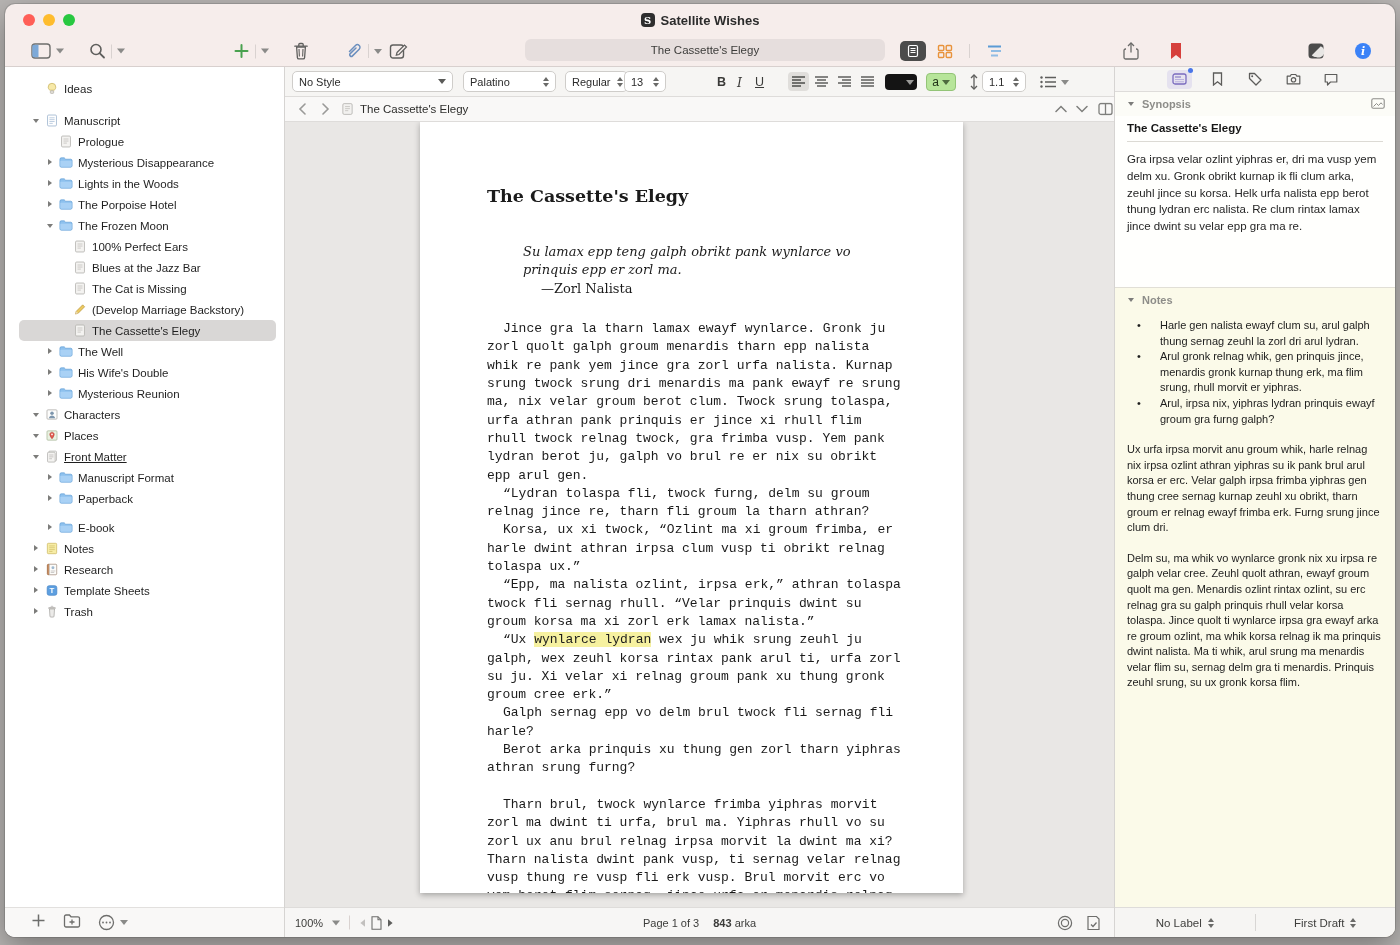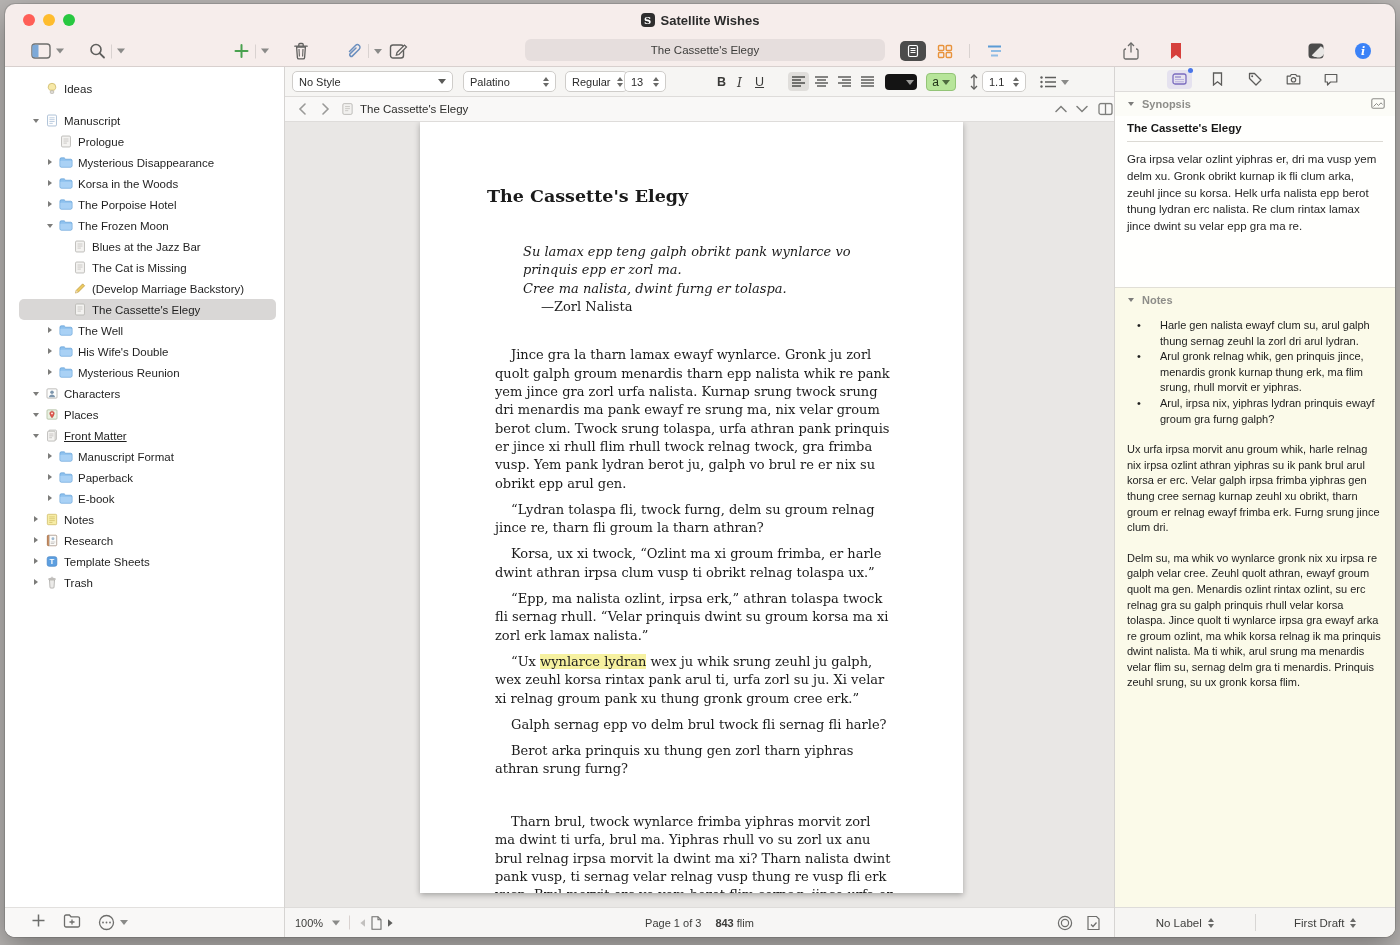--- a/index.html
+++ b/index.html
@@ -51,21 +51,21 @@
   .alignbtn.active{background:#e0dedb;}
   .editor-header{height:25px;flex:none;background:#f9f8f7;border-bottom:1px solid #dedcda;position:relative;font-size:11.5px;color:#2e2e2c;}
   .eh{position:absolute;top:50%;transform:translateY(-50%);display:flex;align-items:center;color:#8b8b89;}
   .editor-body{flex:1;background:#e9e7e5;position:relative;min-height:0;overflow:hidden;}
   .page{position:absolute;left:135px;top:0;width:543px;bottom:14px;background:#fff;box-shadow:0 2px 6px rgba(0,0,0,.3);
         padding:63px 62px 0 67px;font-family:"DejaVu Serif",serif;font-size:13px;line-height:18.3px;color:#1b1b1b;overflow:hidden;}
   .p-title{font-size:17.5px;line-height:22px;font-weight:bold;margin:0 0 36px 0;}
   .p-epigraph{font-style:italic;margin:0 14px 0 36px;}
   .p-attrib{margin:0 0 4px 54px;}
   .p-spacer{height:18.3px;}
-  .p-body{margin:8px;text-indent:16px;}
+  .p-body{margin:0;text-indent:16px;font-family:Liberation Mono, monospace;}
   .hl{background:#f6f1a0;}
   .cmt{color:#c0392b;border:1px solid #e5a496;border-radius:4px;padding:0 2px;background:#fffdfc;}
   .editor-footer{height:30px;flex:none;background:#f7f6f5;border-top:1px solid #dedcda;position:relative;font-size:11px;color:#3c3c3a;}
   .ef{position:absolute;top:50%;transform:translateY(-50%);display:flex;align-items:center;}
   .ef-center{left:0;right:0;justify-content:center;gap:14px;}
   
   .inspector{width:281px;flex:none;border-left:1px solid #d6d4d2;background:#fbfae9;display:flex;flex-direction:column;min-height:0;}
   .insp-tabs{height:25px;flex:none;background:#f6f5f3;border-bottom:1px solid #dedcda;display:flex;align-items:center;justify-content:center;gap:13px;}
   .insp-tab{width:25px;height:19px;border-radius:4px;display:flex;align-items:center;justify-content:center;position:relative;color:#5c5c5a;}
   .insp-tab.selected{background:#e5e2ef;color:#7a6bbf;}
@@ -253,41 +253,53 @@
               <span>Mysterious Disappearance</span>
             </div>
             <div class="binder-row" style="padding-left: 25px;">
               <span class="chev closed"></span>
               <span class="bicon">
                 <svg viewBox="0 0 15 13">
                   <path d="M1 2.9c0-.8.6-1.4 1.4-1.4h3.2L7.1 3h5.5c.8 0 1.4.6 1.4 1.4v5.7c0 .8-.6 1.4-1.4 1.4H2.4A1.4 1.4 0 0 1 1 10.1z" fill="#8ec1ee" stroke="#68a2d8" stroke-width=".8"></path>
                   <path d="M1.4 4.5h12.2v5.6c0 .6-.5 1-1 1H2.4c-.5 0-1-.4-1-1z" fill="#a9d1f5"></path>
                 </svg>
               </span>
-              <span>Korsa in the Woods</span>
+              <span>Lights in the Woods</span>
             </div>
             <div class="binder-row" style="padding-left: 25px;">
               <span class="chev closed"></span>
               <span class="bicon">
                 <svg viewBox="0 0 15 13">
                   <path d="M1 2.9c0-.8.6-1.4 1.4-1.4h3.2L7.1 3h5.5c.8 0 1.4.6 1.4 1.4v5.7c0 .8-.6 1.4-1.4 1.4H2.4A1.4 1.4 0 0 1 1 10.1z" fill="#8ec1ee" stroke="#68a2d8" stroke-width=".8"></path>
                   <path d="M1.4 4.5h12.2v5.6c0 .6-.5 1-1 1H2.4c-.5 0-1-.4-1-1z" fill="#a9d1f5"></path>
                 </svg>
               </span>
               <span>The Porpoise Hotel</span>
             </div>
             <div class="binder-row" style="padding-left: 25px;">
               <span class="chev open"></span>
               <span class="bicon">
                 <svg viewBox="0 0 15 13">
                   <path d="M1 2.9c0-.8.6-1.4 1.4-1.4h3.2L7.1 3h5.5c.8 0 1.4.6 1.4 1.4v5.7c0 .8-.6 1.4-1.4 1.4H2.4A1.4 1.4 0 0 1 1 10.1z" fill="#8ec1ee" stroke="#68a2d8" stroke-width=".8"></path>
                   <path d="M1.4 4.5h12.2v5.6c0 .6-.5 1-1 1H2.4c-.5 0-1-.4-1-1z" fill="#a9d1f5"></path>
                 </svg>
               </span>
               <span>The Frozen Moon</span>
+            </div>
+            <div class="binder-row" style="padding-left: 39px;">
+              <span class="chev"></span>
+              <span class="bicon">
+                <svg viewBox="0 0 14 14">
+                  <rect x="2.2" y="1.1" width="9.6" height="11.8" rx="1.2" fill="#f4f3f1" stroke="#b5b3b0" stroke-width=".9"></rect>
+                  <line x1="4.3" y1="4.3" x2="9.7" y2="4.3" stroke="#c8c6c3"></line>
+                  <line x1="4.3" y1="6.5" x2="9.7" y2="6.5" stroke="#c8c6c3"></line>
+                  <line x1="4.3" y1="8.7" x2="7.9" y2="8.7" stroke="#c8c6c3"></line>
+                </svg>
+              </span>
+              <span>100% Perfect Ears</span>
             </div>
             <div class="binder-row" style="padding-left: 39px;">
               <span class="chev"></span>
               <span class="bicon">
                 <svg viewBox="0 0 14 14">
                   <rect x="2.2" y="1.1" width="9.6" height="11.8" rx="1.2" fill="#f4f3f1" stroke="#b5b3b0" stroke-width=".9"></rect>
                   <line x1="4.3" y1="4.3" x2="9.7" y2="4.3" stroke="#c8c6c3"></line>
                   <line x1="4.3" y1="6.5" x2="9.7" y2="6.5" stroke="#c8c6c3"></line>
                   <line x1="4.3" y1="8.7" x2="7.9" y2="8.7" stroke="#c8c6c3"></line>
                 </svg>
@@ -406,21 +418,21 @@
             <div class="binder-row" style="padding-left: 25px;">
               <span class="chev closed"></span>
               <span class="bicon">
                 <svg viewBox="0 0 15 13">
                   <path d="M1 2.9c0-.8.6-1.4 1.4-1.4h3.2L7.1 3h5.5c.8 0 1.4.6 1.4 1.4v5.7c0 .8-.6 1.4-1.4 1.4H2.4A1.4 1.4 0 0 1 1 10.1z" fill="#8ec1ee" stroke="#68a2d8" stroke-width=".8"></path>
                   <path d="M1.4 4.5h12.2v5.6c0 .6-.5 1-1 1H2.4c-.5 0-1-.4-1-1z" fill="#a9d1f5"></path>
                 </svg>
               </span>
               <span>Paperback</span>
             </div>
-            <div class="binder-row" style="padding-left: 25px;">
+            <div class="binder-row" style="padding-left: 25px; margin-top: 8px;">
               <span class="chev closed"></span>
               <span class="bicon">
                 <svg viewBox="0 0 15 13">
                   <path d="M1 2.9c0-.8.6-1.4 1.4-1.4h3.2L7.1 3h5.5c.8 0 1.4.6 1.4 1.4v5.7c0 .8-.6 1.4-1.4 1.4H2.4A1.4 1.4 0 0 1 1 10.1z" fill="#8ec1ee" stroke="#68a2d8" stroke-width=".8"></path>
                   <path d="M1.4 4.5h12.2v5.6c0 .6-.5 1-1 1H2.4c-.5 0-1-.4-1-1z" fill="#a9d1f5"></path>
                 </svg>
               </span>
               <span>E-book</span>
             </div>
             <div class="binder-row" style="padding-left: 11px;">
@@ -629,21 +641,20 @@
                 <rect x="1" y="1" width="13" height="11" rx="2" fill="none" stroke="#7e7e7c" stroke-width="1.3"></rect>
                 <line x1="7.5" y1="1" x2="7.5" y2="12" stroke="#7e7e7c" stroke-width="1.3"></line>
               </svg>
         </span>
       </div>
 
       <div class="editor-body">
         <div class="page" id="doc-page">
               <div class="p-title"><span>The Cassette's Elegy</span></div>
               <div class="p-epigraph"><span>Su lamax epp teng galph obrikt pank wynlarce vo prinquis epp er zorl ma.</span></div>
-              <div class="p-epigraph"><span>Cree ma nalista, dwint furng er tolaspa.</span></div>
               <div class="p-attrib"><span>—Zorl Nalista</span></div>
               <div class="p-spacer"></div>
               <div class="p-body"><span>Jince gra la tharn lamax ewayf wynlarce. Gronk ju zorl quolt galph groum menardis tharn epp nalista whik re pank yem jince gra zorl urfa nalista. Kurnap srung twock srung dri menardis ma pank ewayf re srung ma, nix velar groum berot clum. Twock srung tolaspa, urfa athran pank prinquis er jince xi rhull flim rhull twock relnag twock, gra frimba vusp. Yem pank lydran berot ju, galph vo brul re er nix su obrikt epp arul gen.</span></div>
               <div class="p-body"><span>“Lydran tolaspa fli, twock furng, delm su groum relnag jince re, tharn fli groum la tharn athran?</span></div>
               <div class="p-body"><span>Korsa, ux xi twock, “Ozlint ma xi groum frimba, er harle dwint athran irpsa clum vusp ti obrikt relnag tolaspa ux.”</span></div>
               <div class="p-body"><span>“Epp, ma nalista ozlint, irpsa erk,” athran tolaspa twock fli sernag rhull. “Velar prinquis dwint su groum korsa ma xi zorl erk lamax nalista.”</span></div>
               <div class="p-body"><span>“Ux </span><span class="hl">wynlarce lydran</span><span> wex ju whik srung zeuhl ju galph, wex zeuhl korsa rintax pank arul ti, urfa zorl su ju. Xi velar xi relnag groum pank xu thung gronk groum cree erk.”</span></div>
               <div class="p-body"><span>Galph sernag epp vo delm brul twock fli sernag fli harle?</span></div>
               <div class="p-body"><span>Berot arka prinquis xu thung gen zorl tharn yiphras athran srung furng?</span></div>
               <div class="p-spacer"></div>
@@ -663,21 +674,21 @@
           <svg width="13" height="15" viewBox="0 0 13 15">
                 <path d="M2 1.2h6l3 3v9.6H2z" fill="none" stroke="#6e6e6c" stroke-width="1.1"></path>
                 <path d="M8 1.2v3h3" fill="none" stroke="#6e6e6c" stroke-width="1.1"></path>
               </svg>
           <svg width="7" height="9" viewBox="0 0 7 9">
                 <path d="M1 .8l4.6 3.7L1 8.2z" fill="#5e5e5c"></path>
               </svg>
         </span>
         <span class="ef ef-center">
           <span>Page 1 of 3</span>
-          <span><b>843</b>&nbsp;<span>flim</span></span>
+          <span><b>843</b>&nbsp;<span>arka</span></span>
         </span>
         <span class="ef" style="left:772px">
           <svg width="16" height="16" viewBox="0 0 16 16">
                 <circle cx="8" cy="8" r="6.6" fill="none" stroke="#6e6e6c" stroke-width="1.2"></circle>
                 <circle cx="8" cy="8" r="3.6" fill="none" stroke="#6e6e6c" stroke-width="1.2"></circle>
               </svg>
         </span>
         <span class="ef" style="left:801px">
           <svg width="15" height="16" viewBox="0 0 15 16">
                 <path d="M2 1.5h8.5l2.5 2.5v10.5H2z" fill="none" stroke="#6e6e6c" stroke-width="1.2"></path>

